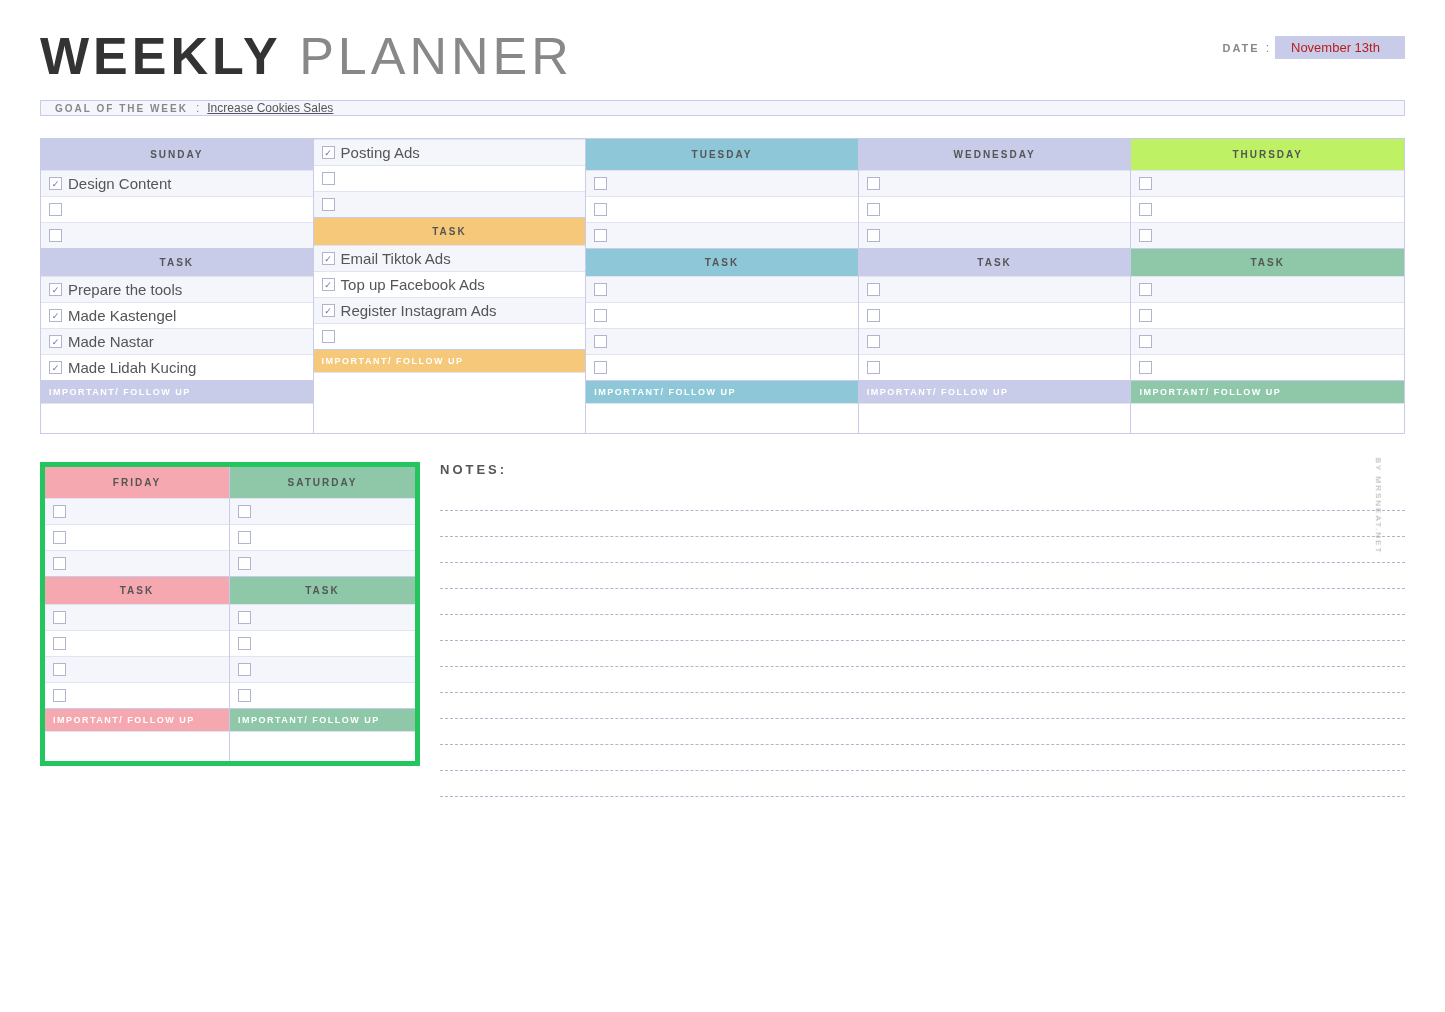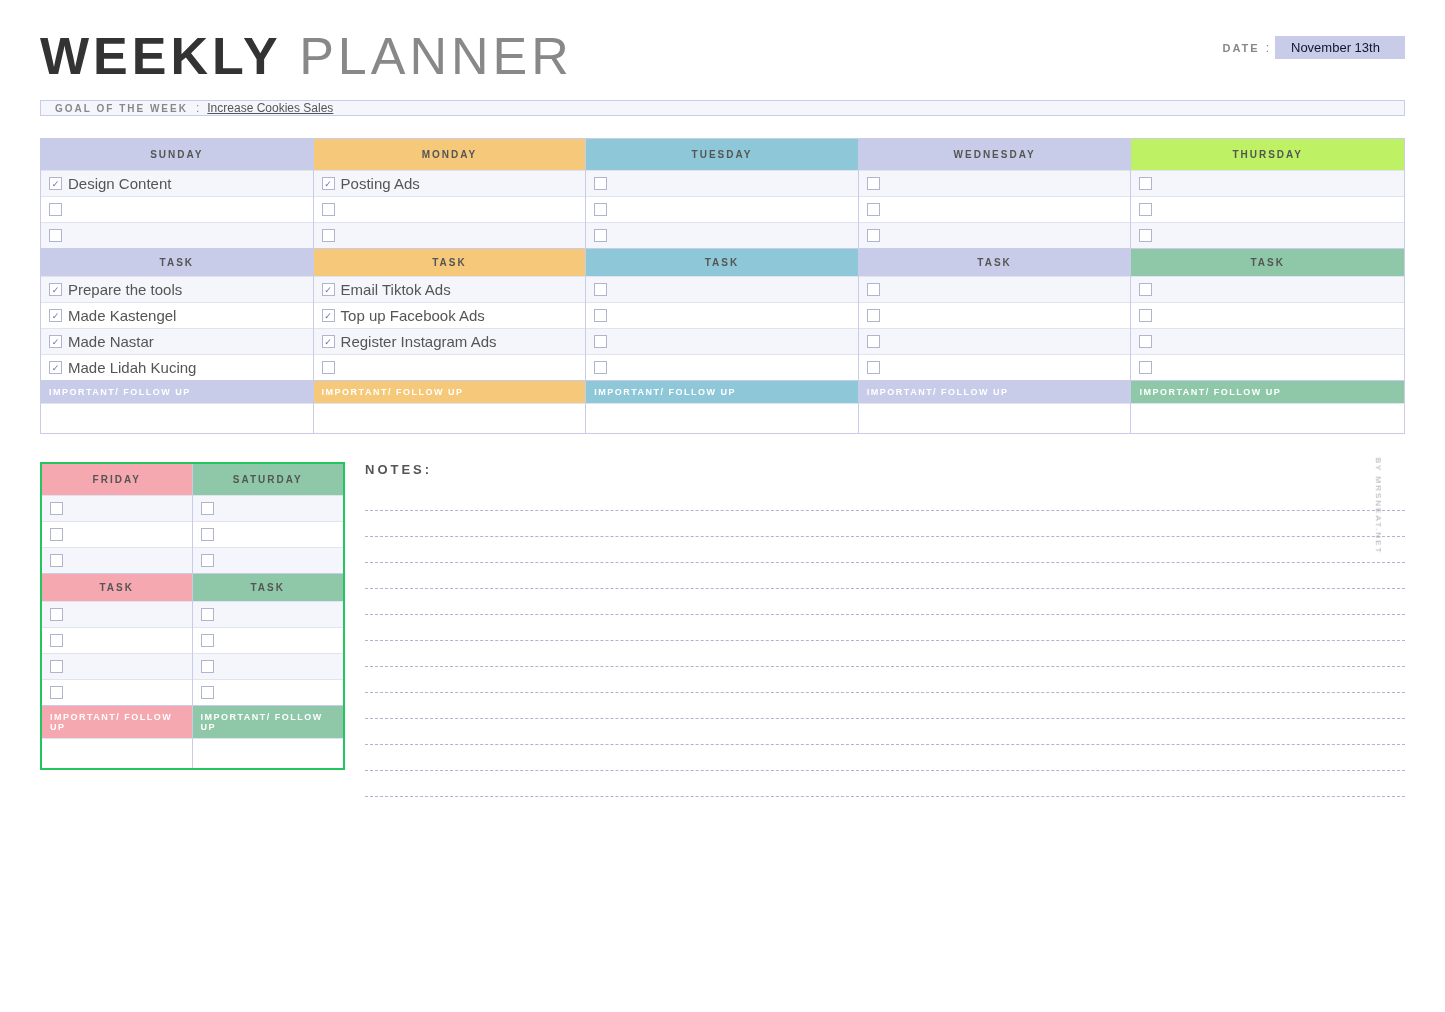--- a/index.html
+++ b/index.html
@@ -40,21 +40,21 @@
       font-size: 11px;
       font-weight: 700;
       letter-spacing: 2px;
       color: #888;
       text-transform: uppercase;
     }
     .date-value {
       background: #c8cce8;
       padding: 4px 16px;
       font-size: 13px;
-      color: #0f172a;
+      color: #b91c1c;
       min-width: 130px;
     }
 
     
     .goal-bar {
       border: 1px solid #c8cce8;
       background: #f5f6fc;
       padding: 0 14px;
       margin-bottom: 22px;
       display: flex;
@@ -170,22 +170,22 @@
     
     .bottom-section {
       display: flex;
       gap: 0;
       align-items: flex-start;
     }
 
     .week-grid-bottom {
       display: grid;
       grid-template-columns: repeat(2, 1fr);
-      border: 2px solid #22c55e;
-      width: 305px;
+      border: 5px solid #22c55e;
+      width: 380px;
       flex-shrink: 0;
     }
 
     .col-friday .day-header   { background: #f5a8b0; color: #555; }
     .col-saturday .day-header { background: #8ec8a8; color: #555; }
     .col-friday .task-header   { background: #f5a8b0; }
     .col-saturday .task-header { background: #8ec8a8; }
     .col-friday .important-row   { background: #f5a8b0; color: #fff; }
     .col-saturday .important-row { background: #8ec8a8; color: #fff; }
 
@@ -290,21 +290,20 @@
     </div>
     <div class="schedule-row">
       <div class="checkbox checked">✓</div>
       <span class="row-text">Made Lidah Kucing</span>
     </div>
     <div class="important-row">IMPORTANT/ FOLLOW UP</div>
     <div class="follow-up-row"></div>
   </div>
 
   <div class="day-col col-monday">
-    <div class="day-header">MONDAY</div>
     <div class="schedule-row alt">
       <div class="checkbox checked">✓</div>
       <span class="row-text">Posting Ads</span>
     </div>
     <div class="schedule-row">
       <div class="checkbox empty">□</div>
       <span class="row-text"></span>
     </div>
     <div class="schedule-row alt">
       <div class="checkbox empty">□</div>

